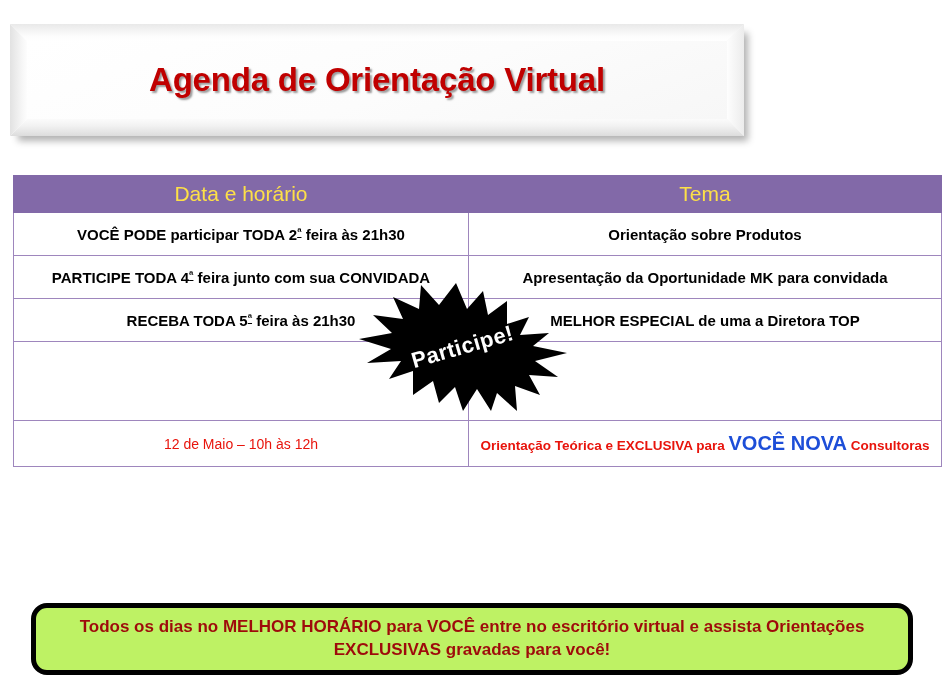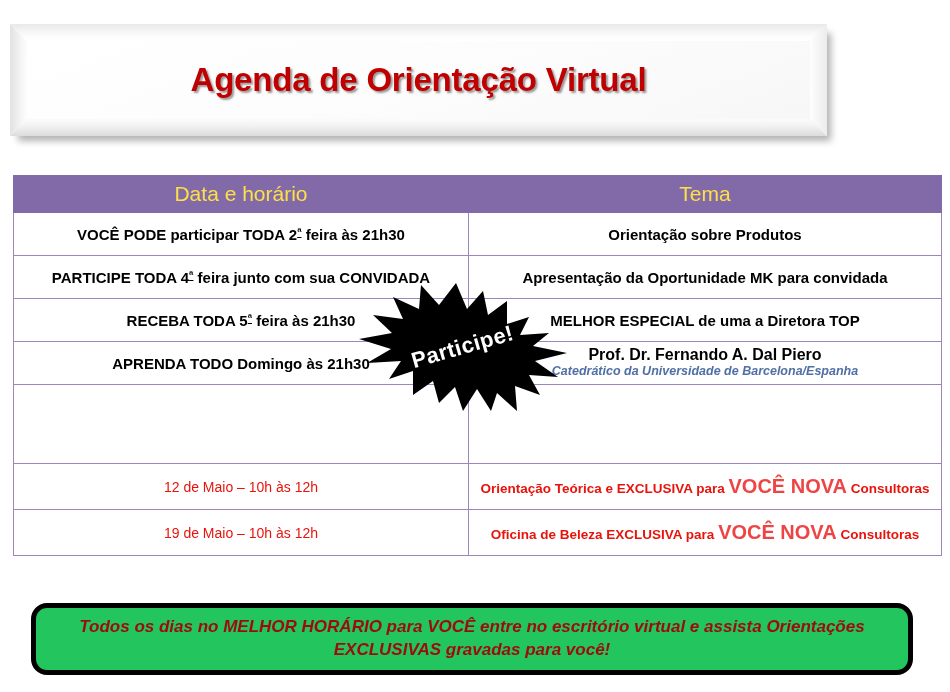--- a/index.html
+++ b/index.html
@@ -13,21 +13,21 @@
     position: relative;
     overflow: hidden;
     font-family: "Liberation Sans", sans-serif;
   }
 
   
   #title-banner {
     position: absolute;
     left: 10px;
     top: 24px;
-    width: 817px;
+    width: 734px;
     height: 112px;
     background:
       linear-gradient(135deg, #ffffff 0%, #fdfdfd 40%, #f4f4f4 100%);
     box-shadow:
       6px 7px 7px -2px rgba(0,0,0,0.30);
   }
   #title-banner .bevel-top {
     position: absolute; left: 0; top: 0; width: 100%; height: 17px;
     background: linear-gradient(to bottom, #e9e9e9 0%, #fcfcfc 70%, #ffffff 100%);
     clip-path: polygon(0 0, 100% 0, calc(100% - 17px) 100%, 17px 100%);
@@ -133,21 +133,21 @@
   }
   td.cell-topic-red {
     text-align: center;
     color: #e8140c;
     font-size: 13.5px;
     font-weight: bold;
   }
   .big-red {
     font-size: 20px;
     font-weight: bold;
-    color: #ef4444;
+    color: #1d4ed8;
   }
   .ord { text-decoration: underline; font-size: 0.78em; vertical-align: 0.30em; }
 
   
   #starburst {
     position: absolute;
     left: 359px;
     top: 283px;
     width: 208px;
     height: 128px;
@@ -169,30 +169,29 @@
     white-space: nowrap;
   }
 
   
   #footer-banner {
     position: absolute;
     left: 31px;
     top: 603px;
     width: 882px;
     height: 72px;
-    background: #22c55e;
+    background: #bef264;
     border: 5px solid #000000;
     border-radius: 16px;
     box-sizing: border-box;
     display: flex;
     align-items: center;
     justify-content: center;
     text-align: center;
     padding: 0 14px;
-    font-style: italic;
   }
   #footer-text {
     color: #9e0b0b;
     font-size: 17px;
     font-weight: bold;
     line-height: 1.35;
   }
 </style>
 </head>
 <body>
@@ -228,42 +227,31 @@
     <tr class="row-std">
       <td class="cell-date"><span>PARTICIPE TODA 4</span><span class="ord">ª</span><span> feira junto com sua CONVIDADA</span></td>
       <td class="cell-topic">Apresentação da Oportunidade MK para convidada</td>
     </tr>
 
     <tr class="row-std">
       <td class="cell-date"><span>RECEBA  TODA 5</span><span class="ord">ª</span><span> feira às 21h30</span></td>
       <td class="cell-topic">MELHOR ESPECIAL  de uma a Diretora TOP</td>
     </tr>
 
-    <tr class="row-speaker">
-      <td class="cell-date">APRENDA TODO Domingo às 21h30</td>
-      <td class="cell-topic">
-        <span class="speaker-name">Prof. Dr. Fernando A. Dal Piero</span>
-        <span class="speaker-sub">Catedrático da Universidade de Barcelona/Espanha</span>
-      </td>
-    </tr>
 
     <tr class="row-empty">
       <td class="cell-date"></td>
       <td class="cell-topic"></td>
     </tr>
 
     <tr class="row-red">
       <td class="cell-date-red">12 de Maio – 10h às 12h</td>
       <td class="cell-topic-red"><span>Orientação Teórica e  EXCLUSIVA  para </span><span class="big-red">VOCÊ NOVA</span><span> Consultoras</span></td>
     </tr>
 
-    <tr class="row-red">
-      <td class="cell-date-red">19 de Maio – 10h às 12h</td>
-      <td class="cell-topic-red"><span>Oficina de Beleza EXCLUSIVA  para </span><span class="big-red">VOCÊ NOVA</span><span> Consultoras</span></td>
-    </tr>
   </tbody>
 </table>
 
 <div id="starburst">
   <svg viewBox="0 0 208 128" preserveAspectRatio="none">
     <polygon fill="#000000" points="
       97,0 108,26 124,8 129,32 148,18 148,41 170,34 161,52
       190,50 174,63 208,70 176,78 199,94 170,92 181,112 156,103
       158,128 138,110 132,128 118,106 104,128 96,104 80,120 74,98
       54,112 54,88 30,96 42,78 8,80 32,66 0,56 33,50 14,32 44,36

